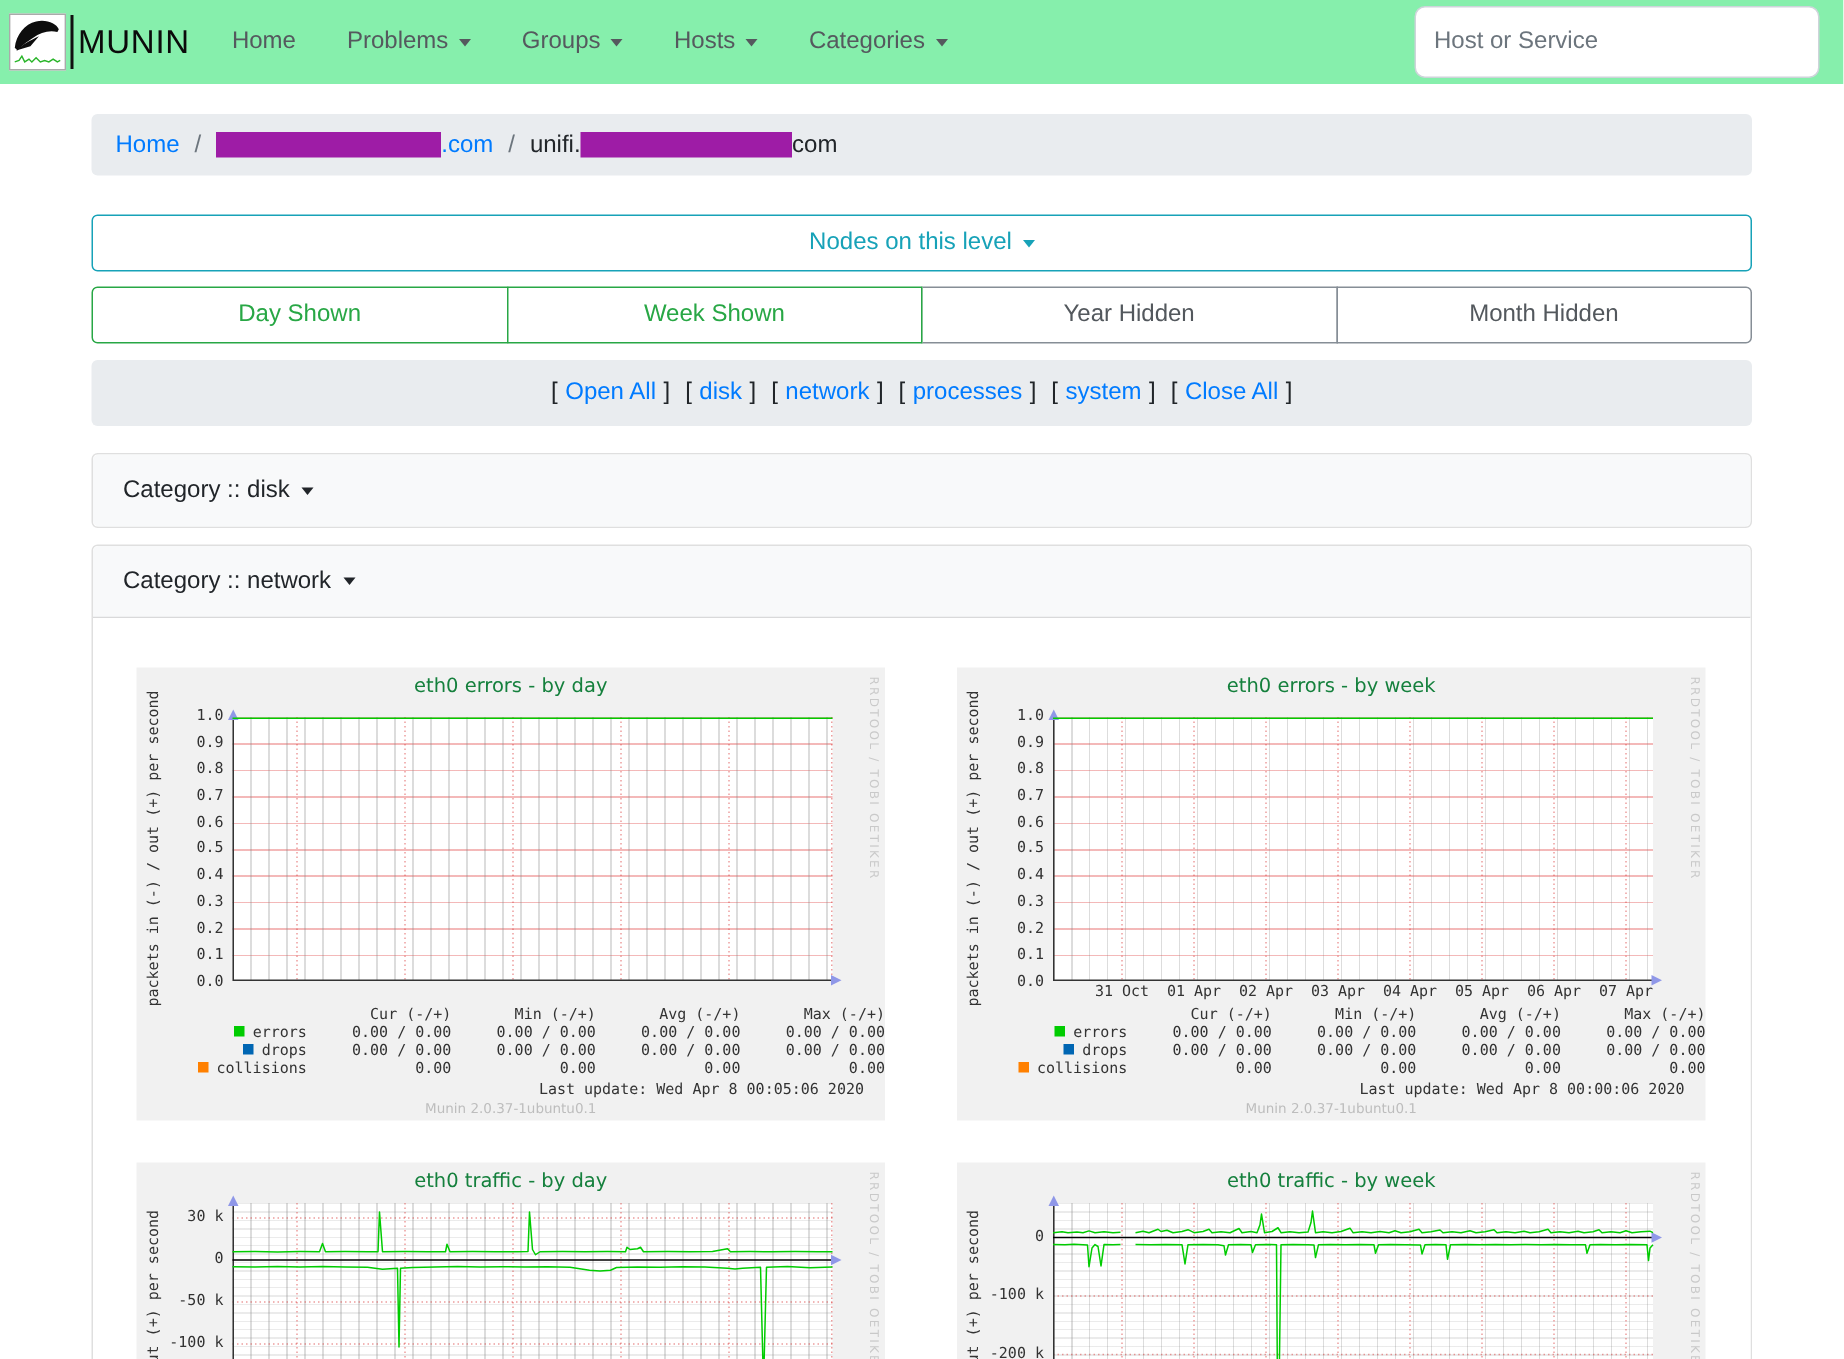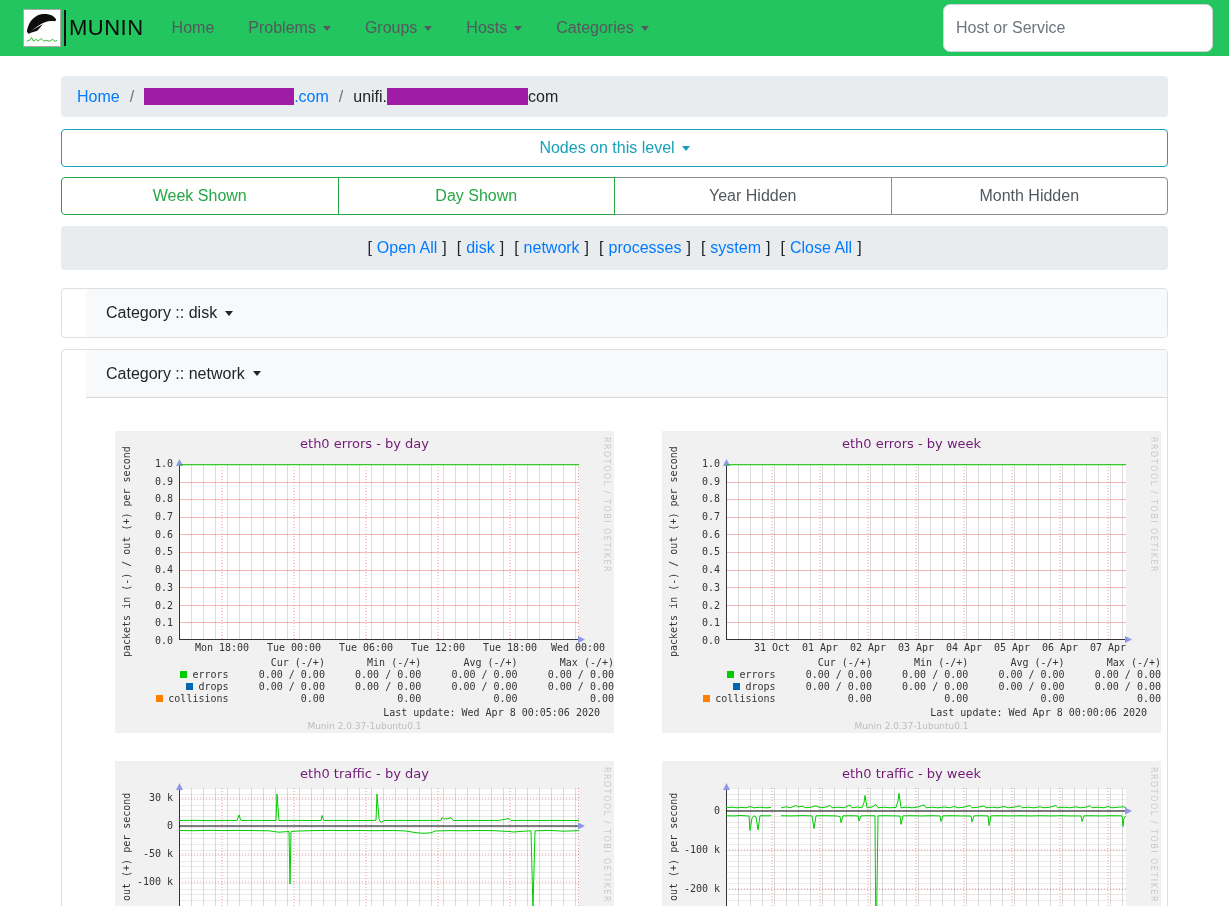--- a/index.html
+++ b/index.html
@@ -1,65 +1,65 @@
 <!DOCTYPE html>
 <html><head>
 <meta charset="utf-8">
 <style>
   html,body{margin:0;padding:0;}
   body{width:1229px;height:906px;overflow:hidden;background:#fff;
        font-family:"Liberation Sans",sans-serif;color:#212529;}
   
-  .navbar{height:56px;background:#22c55e;display:flex;align-items:center;padding:0 16px 0 23px;box-sizing:border-box;}
+  .navbar{height:56px;background:#86efac;display:flex;align-items:center;padding:0 16px 0 6px;box-sizing:border-box;}
   .brand{display:flex;align-items:center;gap:2px;}
   .logo-box{width:38px;height:38px;background:#fff;border:1px solid #aaa;box-sizing:border-box;}
   .logo-divider{width:2px;height:36px;background:#111;margin:0 1px;}
   .brand-text{font-size:22px;font-weight:500;color:#0b0b0b;letter-spacing:.5px;}
   .nav-items{display:flex;align-items:center;margin-left:28px;gap:34px;}
   .nav-link{font-size:16px;color:#55595e;text-decoration:none;display:flex;align-items:center;cursor:pointer;}
   .caret{display:inline-block;width:0;height:0;border-left:4px solid transparent;border-right:4px solid transparent;border-top:5px solid currentColor;margin-left:7px;}
   .nav-search{margin-left:auto;width:270px;height:48px;box-sizing:border-box;border:1px solid #ced4da;border-radius:7px;padding:0 12px;font-size:16px;color:#212529;background:#fff;}
   .nav-search::placeholder{color:#6c757d;}
   
   .container{width:1107px;margin:20px auto 0 61px;}
   
   .breadcrumb{background:#e9ecef;border-radius:4px;padding:0 16px;height:41px;display:flex;align-items:center;font-size:16px;gap:10px;}
   .bc-link{color:#007bff;text-decoration:none;cursor:pointer;display:flex;align-items:center;}
   .bc-sep{color:#6c757d;}
   .bc-current{color:#212529;display:flex;align-items:center;}
   .redact{display:inline-block;height:17px;background:#9e1ca6;vertical-align:middle;}
   .redact.w1{width:150px;}
   .redact.w2{width:141px;}
   
-  .nodes-btn{margin-top:12px;height:38px;box-sizing:border-box;border:1px solid #17a2b8;border-radius:4px;background:#fff;color:#17a2b8;font-size:16px;display:flex;align-items:center;justify-content:center;width:100%;cursor:pointer;}
+  .nodes-btn{margin-top:26px;height:38px;box-sizing:border-box;border:1px solid #17a2b8;border-radius:4px;background:#fff;color:#17a2b8;font-size:16px;display:flex;align-items:center;justify-content:center;width:100%;cursor:pointer;}
   
   .period-group{margin-top:10px;display:flex;width:100%;}
   .period-btn{flex:1;height:38px;box-sizing:border-box;background:#fff;font-size:16px;display:flex;align-items:center;justify-content:center;cursor:pointer;margin-left:-1px;position:relative;}
   .period-btn:first-child{margin-left:0;border-radius:4px 0 0 4px;}
   .period-btn:last-child{border-radius:0 4px 4px 0;}
   .period-btn.shown{border:1px solid #28a745;color:#28a745;z-index:2;}
   .period-btn.hidden{border:1px solid #868e96;color:#53585d;z-index:1;}
   
   .quick-links{margin-top:11px;height:44px;background:#e9ecef;border-radius:4px;display:flex;align-items:center;justify-content:center;font-size:16px;gap:10px;}
   .ql{display:flex;gap:5px;}
   .ql .br{color:#212529;}
   .ql a{color:#007bff;text-decoration:none;cursor:pointer;}
   
   .cat-header{height:48px;background:#f8f9fa;display:flex;align-items:center;padding:0 20px;font-size:16px;color:#212529;cursor:pointer;box-sizing:border-box;}
   .cat-header .caret{color:#212529;margin-left:8px;}
-  .card{border:1px solid rgba(0,0,0,.125);border-radius:4px;box-sizing:border-box;padding-left:24px;}
+  .card{border:1px solid rgba(0,0,0,.125);border-radius:4px;box-sizing:border-box;}
   .card.disk{margin-top:18px;}
   .card.network{margin-top:11px;}
   .card.network .cat-header{border-bottom:1px solid rgba(0,0,0,.125);border-radius:4px 4px 0 0;}
   .card.disk .cat-header{border-radius:4px;}
   .card-body{background:#fff;padding:33px 30px 30px 29px;}
   .graph-row{display:flex;gap:48px;margin-bottom:28px;}
   
   .graph{position:relative;width:499px;height:302px;background:#f1f1f1;cursor:pointer;flex:0 0 auto;}
-  .g-title{position:absolute;top:5px;left:0;width:100%;text-align:center;font-family:"DejaVu Sans",sans-serif;font-size:13px;color:#701a75;}
+  .g-title{position:absolute;top:5px;left:0;width:100%;text-align:center;font-family:"DejaVu Sans",sans-serif;font-size:13px;color:#15803d;}
   .g-watermark{position:absolute;top:6px;right:3px;writing-mode:vertical-rl;font-family:"DejaVu Sans",sans-serif;font-size:8px;letter-spacing:1.5px;color:#c9c9c9;}
   .g-ylabel{position:absolute;left:6px;white-space:nowrap;transform:rotate(-90deg);transform-origin:0 0;font-family:"DejaVu Sans Mono",monospace;font-size:10px;color:#333;}
   .g-ylabel.err{top:226px;}
   .g-ylabel.traf{top:140px;}
   .g-plot{position:absolute;left:64px;width:400px;background-color:#fff;}
   .g-plot.err{top:33px;height:176px;
     background-image:repeating-linear-gradient(to right,rgba(130,130,130,.28) 0 1px,transparent 1px 12px),
                      repeating-linear-gradient(to bottom,rgba(225,70,70,.38) 0 1px,transparent 1px 17.6px);}
   .g-plot.traf{top:27px;height:176px;
     background-image:repeating-linear-gradient(to right,rgba(130,130,130,.28) 0 1px,transparent 1px 12px),
@@ -150,22 +150,22 @@
         <span>com</span>
       </span>
   </div>
 
   <button class="nodes-btn">
     <span>Nodes on this level</span>
     <span class="caret"></span>
   </button>
 
   <div class="period-group">
+    <button class="period-btn shown">Day Shown</button>
     <button class="period-btn shown">Week Shown</button>
-    <button class="period-btn shown">Day Shown</button>
     <button class="period-btn hidden">Year Hidden</button>
     <button class="period-btn hidden">Month Hidden</button>
   </div>
 
   <div class="quick-links">
 
   <span class="ql">
       <span class="br">[</span>
       <a>Open All</a>
       <span class="br">]</span>
@@ -232,28 +232,20 @@
             </div>
           <div class="g-plot err">
             <svg width="400" height="176" viewBox="0 0 400 176" xmlns="http://www.w3.org/2000/svg">
               <path class="gridline" d="M43,0V176 M115,0V176 M187,0V176 M259,0V176 M331,0V176 M399.5,0V176"></path>
               <path class="axis" d="M0.5,0V176 M0,175.5H400"></path>
               <polygon class="arrow" points="-3,2 4,2 0.5,-5"></polygon>
               <polygon class="arrow" points="399,172 399,179 406,175.5"></polygon>
               <polyline class="s-green" points="0,0.75 400,0.75"></polyline>
             </svg>
           </div>
-          <div class="g-xticks xt-day">
-              <span>Mon 18:00</span>
-              <span>Tue 00:00</span>
-              <span>Tue 06:00</span>
-              <span>Tue 12:00</span>
-              <span>Tue 18:00</span>
-              <span>Wed 00:00</span>
-            </div>
           <table class="legend">
             <tbody>
                 <tr>
               <th class="c0"></th>
               <th class="cv">Cur (-/+)</th>
               <th class="cv">Min (-/+)</th>
               <th class="cv">Avg (-/+)</th>
               <th class="cv">Max (-/+)</th>
             </tr>
             <tr>

